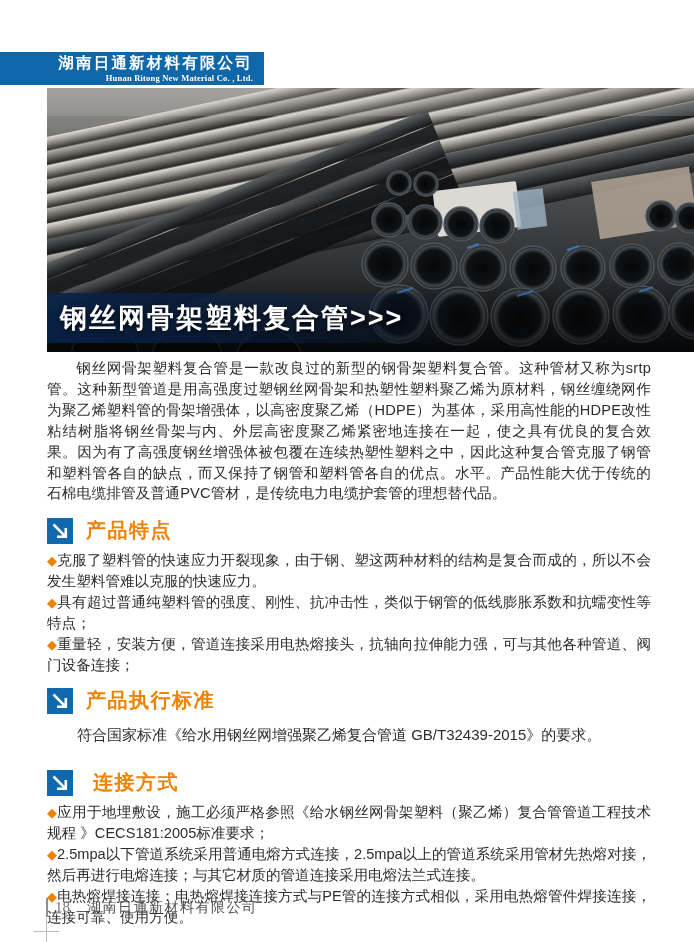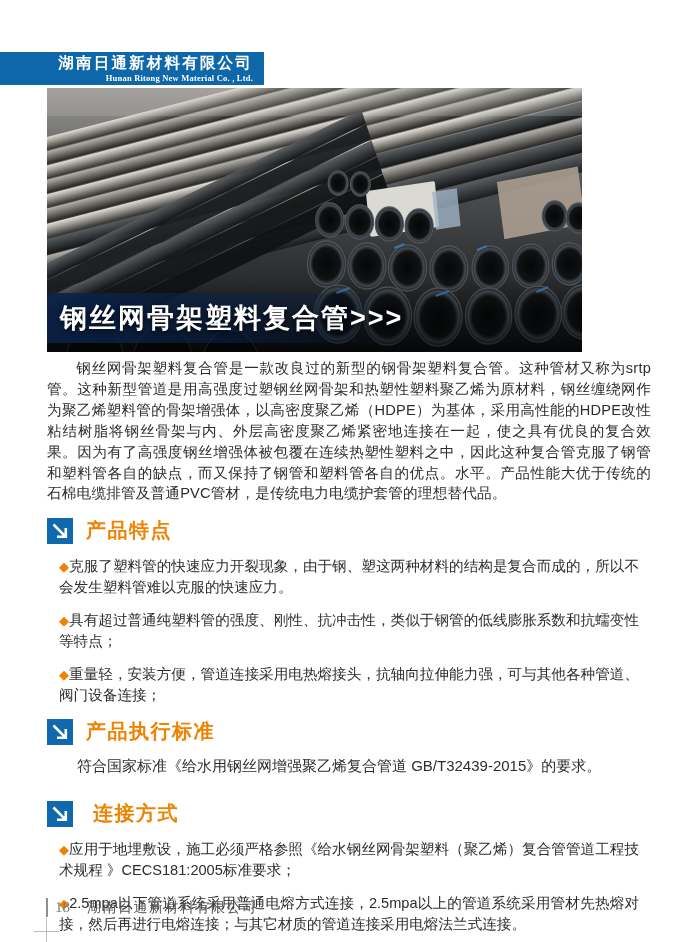--- a/index.html
+++ b/index.html
@@ -8,40 +8,40 @@
 
   
   .banner{position:absolute;left:0;top:52px;width:264px;height:33px;background:#0d67a8;
           color:#fff;display:flex;flex-direction:column;justify-content:center;align-items:flex-end;
           padding-right:11px;box-sizing:border-box;text-align:right;
           font-family:"Liberation Serif","DejaVu Serif",serif;}
   .banner .zh{font-size:15.5px;font-weight:bold;letter-spacing:2.2px;line-height:1.15;white-space:nowrap;}
   .banner .en{font-size:8.5px;font-weight:bold;letter-spacing:0.2px;margin-top:1px;white-space:nowrap;}
 
   
-  .photo{position:absolute;left:47px;top:88px;width:535px;height:264px;background:#17191b;overflow:hidden;}
+  .photo{position:absolute;left:47px;top:88px;width:647px;height:264px;background:#17191b;overflow:hidden;}
   .photo svg.pic{position:absolute;left:0;top:0;width:100%;height:100%;display:block;}
   .hero-band{position:absolute;left:0;top:205px;width:68%;height:50px;display:flex;align-items:center;
              background:linear-gradient(90deg,rgba(9,34,72,0.93) 0%,rgba(9,34,72,0.55) 55%,rgba(9,34,72,0) 96%);}
   .hero-title{color:#fff;font-size:27px;font-weight:bold;letter-spacing:2px;padding-left:13px;
               white-space:nowrap;text-shadow:0 2px 5px rgba(0,0,0,0.75);}
 
   
   .content{position:absolute;left:47px;top:358px;width:604px;color:#2e2d2d;}
   .intro{margin:0;font-size:14.6px;line-height:20.9px;text-indent:2em;text-align:justify;letter-spacing:0.2px;}
 
   .sec-header{display:flex;align-items:center;gap:13px;}
   .sec-header .icon-box{width:26px;height:26px;flex:0 0 auto;display:block;}
   .sec-title{font-size:20px;font-weight:bold;color:#ef8200;letter-spacing:1.5px;white-space:nowrap;text-align:right;}
   .hdr-features{margin-top:13px;}
   .hdr-standards{margin-top:11px;}
   .hdr-connection{margin-top:24px;gap:20px;}
 
   ul.bullets{margin:6px 0 0 0;padding:0;list-style:none;font-size:14.6px;line-height:21px;text-align:justify;}
-  ul.bullets li{margin:12px;}
+  ul.bullets li{margin:0;}
   .dm{color:#ef8200;font-size:13px;}
   .std{margin:10px 0 16px 0;font-size:15px;line-height:21px;text-indent:2em;}
 
   
   .footer{position:absolute;left:46px;top:898px;display:flex;align-items:center;
           font-family:"Liberation Serif","DejaVu Serif",serif;}
   .footer .bar{width:2px;height:19px;background:#8f8f8f;margin-right:7px;}
   .footer .num{font-size:15px;color:#787878;margin-right:17px;}
   .footer .co{font-size:14px;color:#4f4f4f;letter-spacing:1.5px;}
   .crop-v{position:absolute;left:46px;top:918px;width:1px;height:24px;background:#bdbdbd;}

